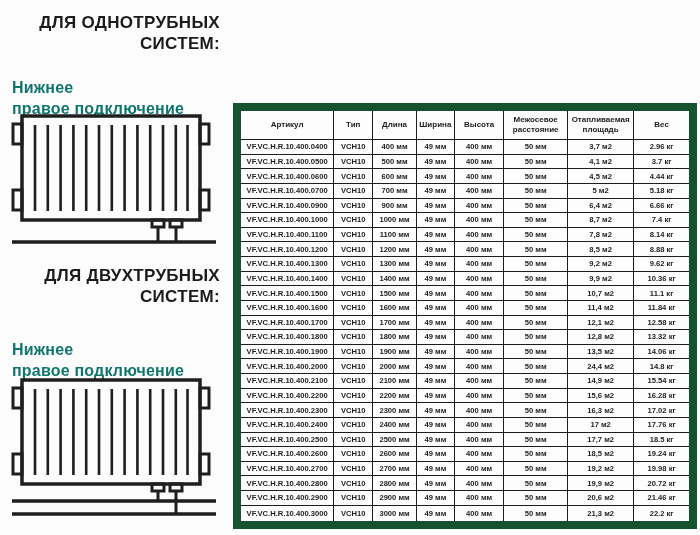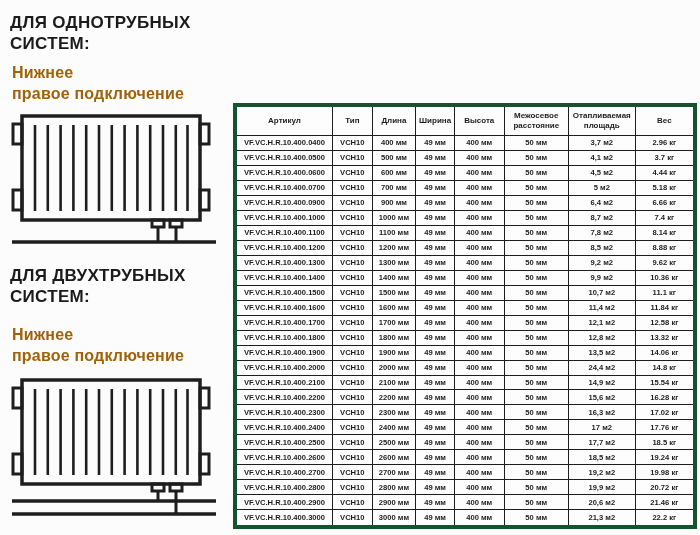--- a/index.html
+++ b/index.html
@@ -1,31 +1,31 @@
 <!DOCTYPE html>
 <html><head>
 <meta charset="utf-8">
 <style>
   html,body{margin:0;padding:0;}
   body{background:#ffffff;font-family:"Liberation Sans", sans-serif;}
   .page{position:relative;width:700px;height:535px;background:#fcfcfc;overflow:hidden;color:#1c1c1c;}
 
   
   .left-panel{position:absolute;left:0;top:0;width:232px;height:535px;}
-  .section-title{position:absolute;left:10px;width:210px;text-align:left;
+  .section-title{position:absolute;left:10px;width:210px;text-align:right;
     font-size:17px;font-weight:bold;letter-spacing:0.3px;line-height:21px;color:#1b1b1b;}
   .section-sub{position:absolute;left:12px;width:215px;text-align:left;
-    font-size:16px;font-weight:bold;letter-spacing:0.2px;line-height:21px;color:#a16207;}
+    font-size:16px;font-weight:bold;letter-spacing:0.2px;line-height:21px;color:#0f766e;margin-top:15px;}
   .diagram{position:absolute;left:6px;width:216px;}
   .diagram svg{display:block;width:100%;height:100%;}
 
   
   .spec-table-wrap{position:absolute;left:233px;top:103px;width:464px;height:426px;}
   table.spec{border-collapse:collapse;table-layout:fixed;width:100%;height:100%;
-    background:#fdfdfd;border:4px solid #14532d;}
+    background:#fdfdfd;border:8px solid #14532d;}
   table.spec th, table.spec td{border:1px solid #1d1d1d;text-align:center;vertical-align:middle;
     padding:0 1px;overflow:hidden;white-space:nowrap;color:#1d1d1d;}
   table.spec th{font-size:8px;font-weight:bold;line-height:10px;white-space:normal;height:28px;}
   table.spec td{font-size:7.6px;font-weight:bold;}
   col.c0{width:21.2%}col.c1{width:8.6%}col.c2{width:9.5%}col.c3{width:8.4%}
   col.c4{width:10.8%}col.c5{width:14.0%}col.c6{width:14.5%}col.c7{width:13.0%}
 </style>
 </head>
 <body>
 

